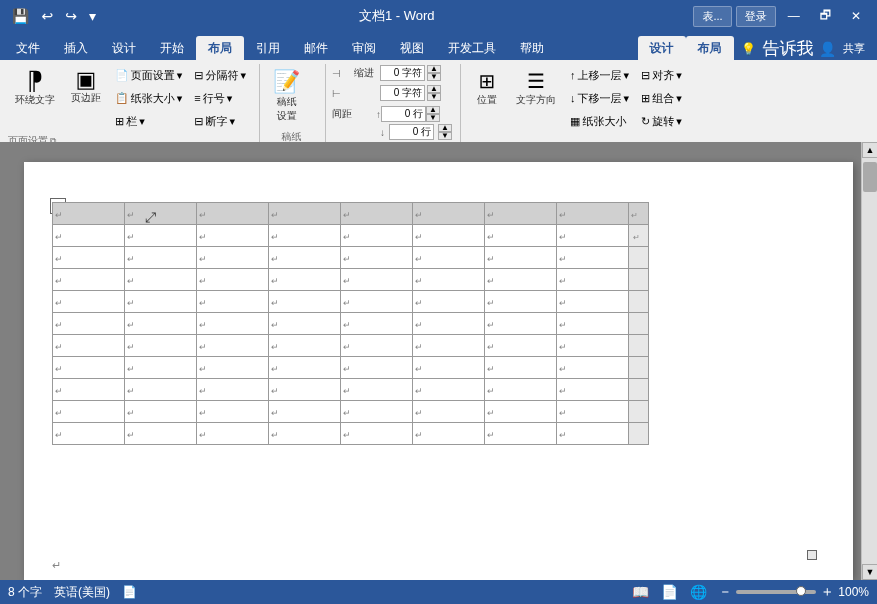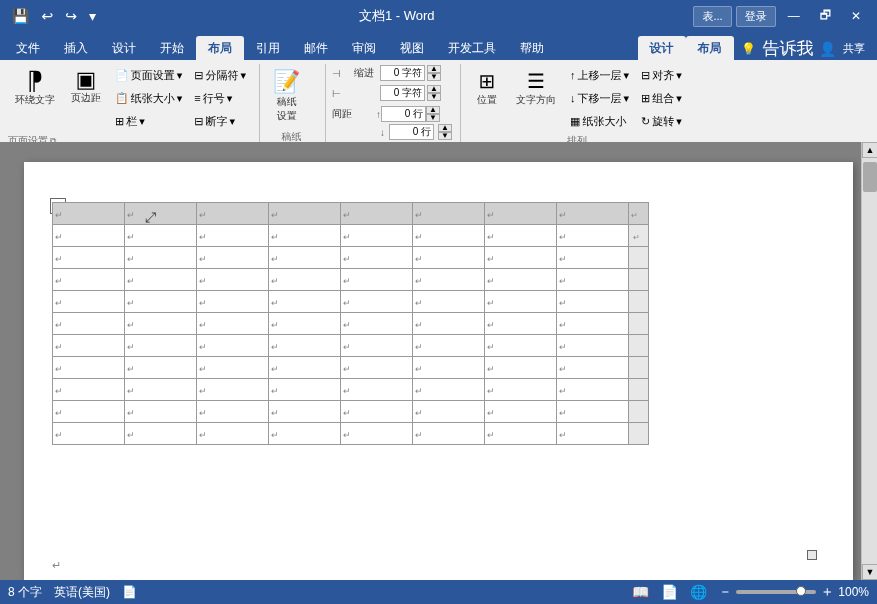--- a/index.html
+++ b/index.html
@@ -412,21 +412,20 @@
             <span>▾</span>
           </div>
           <div class="ribbon-small-btn">
             <span>↻</span>
             <span>旋转</span>
             <span>▾</span>
           </div>
         </div>
       </div>
     </div>
-    <div class="ribbon-group-label">排列</div>
   </div>
 </div>
 
 <div id="doc-area">
   <div id="doc-page">
 
     <div class="table-move-handle" style="font-size:14px;color:#333;">⊕</div>
 
     <table id="word-table" style="position:absolute;top:40px;left:28px;right:20px;border-collapse:collapse;">
       <tbody>

